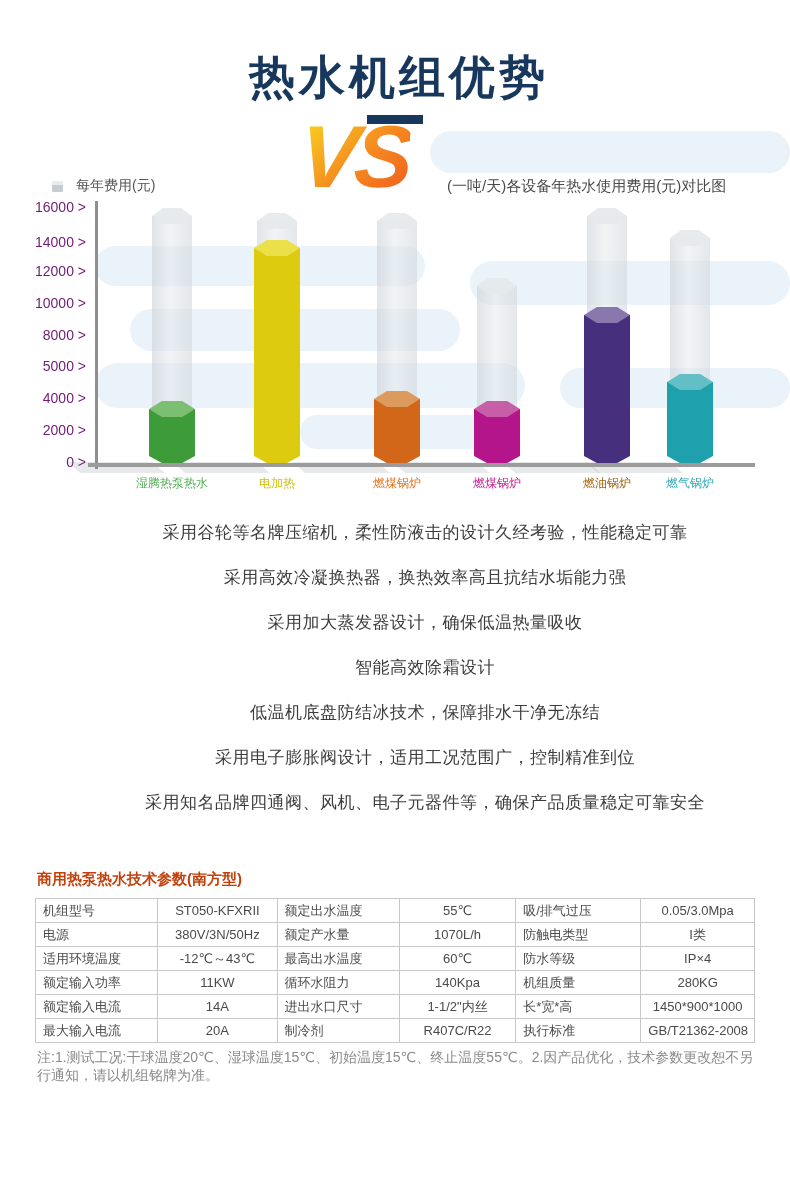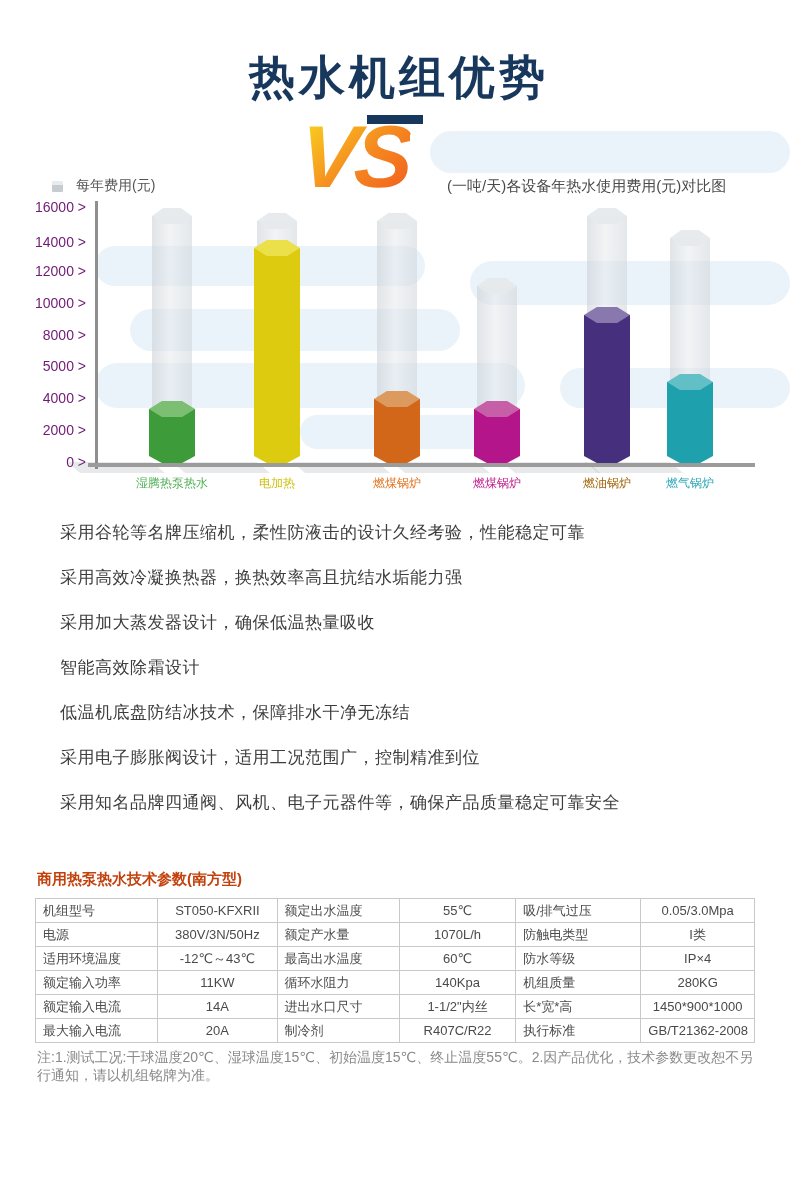--- a/index.html
+++ b/index.html
@@ -36,21 +36,21 @@
     transform:skewX(50deg);transform-origin:top right;z-index:1;}
   .prism{position:absolute;z-index:2;}
   .prism .cap{position:absolute;top:0;left:0;width:100%;height:16px;
     clip-path:polygon(28% 0,72% 0,100% 50%,72% 100%,28% 100%,0 50%);}
   .prism .body{position:absolute;top:8px;left:0;width:100%;bottom:0;
     clip-path:polygon(0 0,100% 0,100% calc(100% - 7px),72% 100%,28% 100%,0 calc(100% - 7px));}
   .prism.grey .body{background:linear-gradient(90deg,#c9ced4,#e6eaed 45%,#cfd4da);opacity:.55;}
   .prism.grey .cap{background:#e5e9ec;opacity:.92;}
   .cat-label{position:absolute;top:362px;width:150px;text-align:center;font-size:12px;z-index:2;}
   
-  .features{margin:10px 0 0 60px;}
+  .features{margin:10px 0 0 60px;text-align:center;}
   .feature-line{font-size:17px;color:#3d3d3d;margin-bottom:22px;letter-spacing:0.5px;}
   
   .spec-section{margin:56px 35px 0;}
   .spec-title{font-size:15px;font-weight:700;color:#c2410c;margin:0 0 9px 2px;}
   table.spec{width:100%;border-collapse:collapse;table-layout:fixed;}
   table.spec td{border:1px solid #c8c8c8;height:21px;font-size:13px;color:#4a4a4a;
     padding:1px 7px;overflow:hidden;white-space:nowrap;}
   td.lbl{text-align:left;}
   td.val{text-align:center;}
   .spec-note{font-size:14px;color:#8a8a8a;margin-top:6px;margin-left:2px;}

